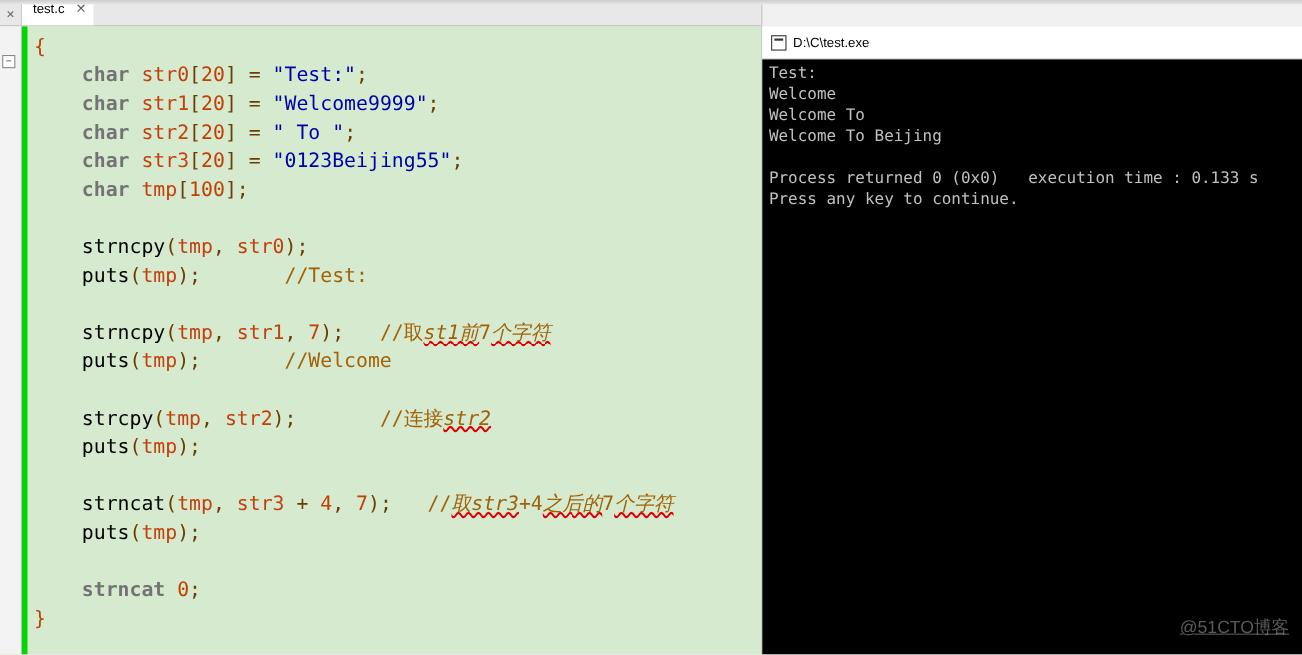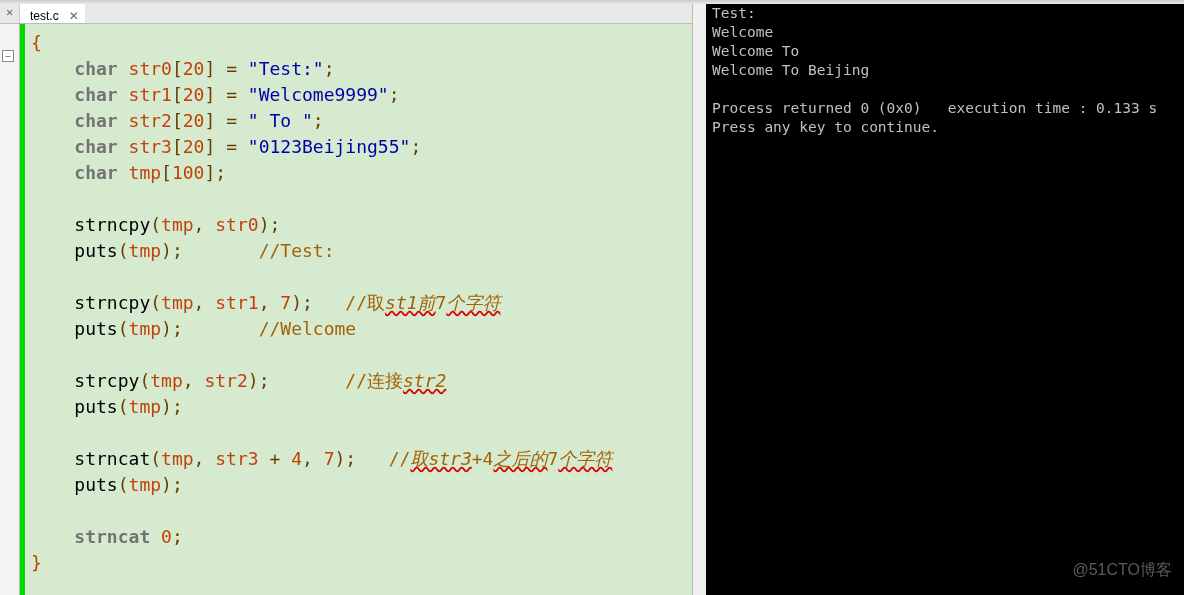--- a/index.html
+++ b/index.html
@@ -4,21 +4,21 @@
 <style>
 * { margin: 0; padding: 0; box-sizing: border-box; }
 body { width: 1184px; height: 595px; font-family: "Consolas", monospace; position: relative; background: #f0f0f0; overflow: hidden; }
 
 .main-container { display: flex; height: 595px; }
 .editor-pane { width: 693px; background: #f3f3f3; display: flex; flex-direction: column; border-right: 1px solid #bbb; }
 .console-pane { flex: 1; display: flex; flex-direction: column; }
 
 .tab-bar { height: 24px; background: #e8e8e8; display: flex; align-items: center; border-bottom: 1px solid #bbb; }
 .tab-close-left { width: 20px; height: 22px; display: flex; align-items: center; justify-content: center; color: #666; font-size: 12px; cursor: pointer; border-right: 1px solid #ccc; }
-.tab { height: 22px; padding: 0 6px 0 10px; background: #fff; display: flex; align-items: flex-end; font-size: 12px; font-family: Arial, sans-serif; color: #000; }
+.tab { height: 22px; padding: 0 6px 0 10px; background: #fff; display: flex; align-items: flex-start; font-size: 12px; font-family: Arial, sans-serif; color: #000; }
 .tab-close { margin-left: 10px; color: #666; font-size: 12px; cursor: pointer; }
 
 .code-area { flex: 1; display: flex; background: #d6ead0; position: relative; }
 .gutter { width: 20px; background: #f3f3f3; position: relative; border-right: 1px solid #bbb; }
 .fold-icon { position: absolute; top: 26px; left: 2px; width: 12px; height: 12px; border: 1px solid #888; background: #fff; display: flex; align-items: center; justify-content: center; font-size: 9px; line-height: 1; color: #555; }
 .green-bar { width: 5px; background: #00d800; }
 .code-content { flex: 1; padding: 6px 0 6px 6px; font-size: 18px; line-height: 26px; white-space: pre; font-family: "Consolas", monospace; }
 
 .kw { color: #737373; font-weight: bold; }
 .var { color: #c2410c; }
@@ -33,23 +33,23 @@
 .underline-wave {
   text-decoration-line: underline;
   text-decoration-style: wavy;
   text-decoration-color: #d00;
   font-style: italic;
 }
 
 .console-title { height: 30px; background: #fff; border-bottom: 1px solid #ccc; display: flex; align-items: center; padding: 0 8px; font-family: Arial, sans-serif; font-size: 12px; margin-top: 24px; }
 .console-icon { width: 14px; height: 14px; border: 1px solid #333; margin-right: 6px; display: inline-block; background: #fff; position: relative; }
 .console-icon::after { content: ""; position: absolute; top: 2px; left: 2px; width: 8px; height: 2px; background: #333; }
-.console-body { flex: 1; background: #000; color: #c0c0c0; padding: 4px 6px; font-family: "SimSun", "Consolas", monospace; font-size: 14.5px; line-height: 19px; white-space: pre; overflow: hidden; margin-left: 13px; }
+.console-body { flex: 1; background: #000; color: #c0c0c0; padding: 4px 6px; font-family: "SimSun", "Consolas", monospace; font-size: 14.5px; line-height: 19px; white-space: pre; overflow: hidden; }
 
-.watermark { position: absolute; bottom: 14px; right: 12px; color: rgba(150,150,150,0.6); font-size: 16px; font-family: Arial, sans-serif; }
+.watermark { position: absolute; bottom: 14px; right: 12px; color: rgba(150,150,150,0.6); font-size: 16px; font-family: Arial, sans-serif; text-decoration: underline; }
 .top-shadow { position: absolute; top: 0; left: 0; right: 0; height: 4px; background: linear-gradient(#ccc, #e8e8e8); }
 </style>
 </head>
 <body>
 
 <div class="main-container">
 
   <div class="editor-pane">
     <div class="top-shadow"></div>
     <div class="tab-bar">
@@ -82,20 +82,24 @@
 
     <span class="fn">strncat</span><span class="pun">(</span><span class="var">tmp</span><span class="pun">,</span><span> </span><span class="var">str3 </span><span class="pun">+</span><span> </span><span class="num">4</span><span class="pun">,</span><span> </span><span class="num">7</span><span class="pun">)</span><span class="pun">;</span><span>   </span><span class="cmt"><span>//</span><span class="underline-wave">取str3</span><span>+4</span><span class="underline-wave">之后的</span><span>7</span><span class="underline-wave">个字符</span></span>
     <span class="fn">puts</span><span class="pun">(</span><span class="var">tmp</span><span class="pun">)</span><span class="pun">;</span>
 
     <span class="kw">strncat</span><span> </span><span class="num">0</span><span class="pun">;</span>
 <span class="brace">}</span></div>
     </div>
   </div>
 
   <div class="console-pane">
+    <div class="console-title">
+      <span class="console-icon"></span>
+      <span>D:\C\test.exe</span>
+    </div>
     <div class="console-body"><span>Test:</span>
 <span>Welcome</span>
 <span>Welcome To</span>
 <span>Welcome To Beijing</span>
 <span></span>
 <span>Process returned 0 (0x0)   execution time : 0.133 s</span>
 <span>Press any key to continue.</span></div>
   </div>
 
 </div>

